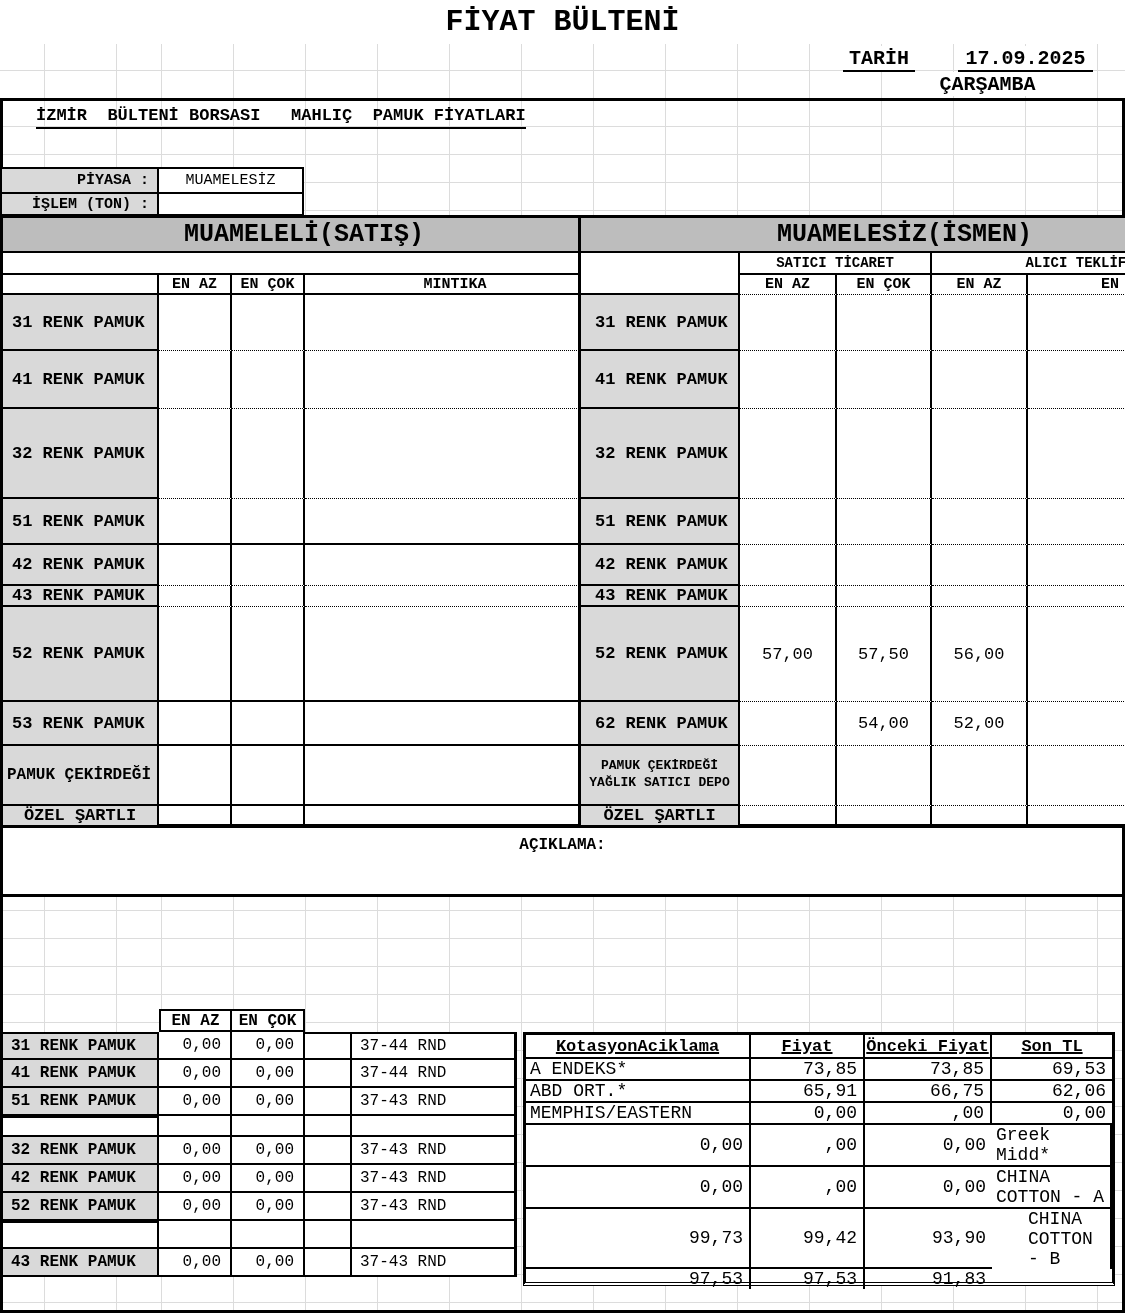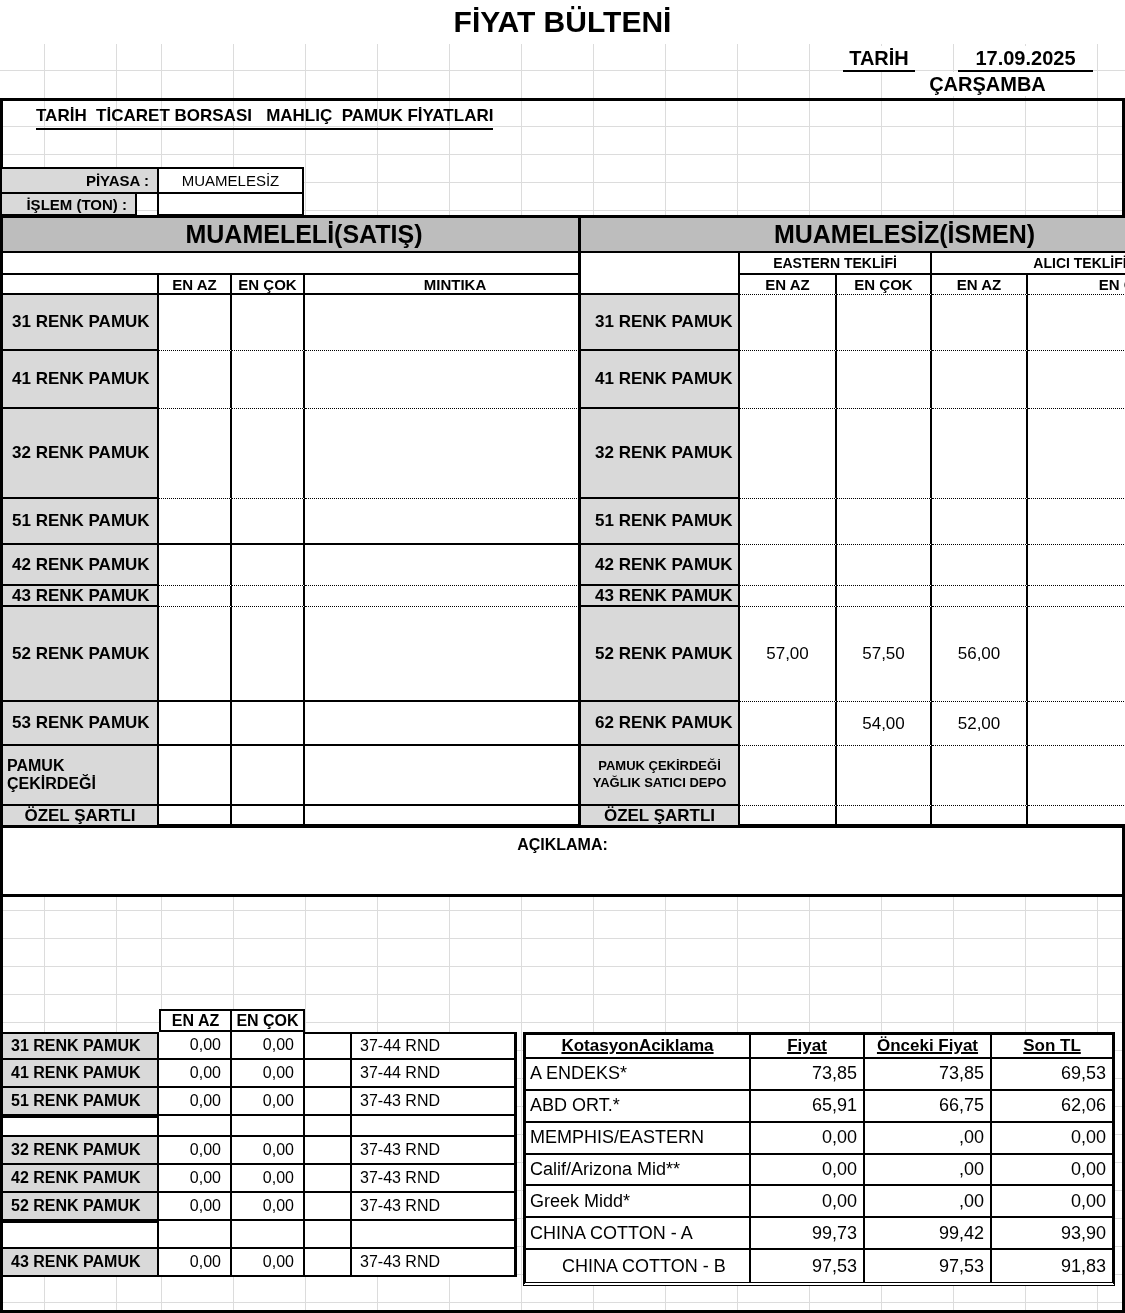--- a/index.html
+++ b/index.html
@@ -1,17 +1,17 @@
 <!DOCTYPE html>
 <html><head>
 <meta charset="utf-8">
 <style>
   html,body{margin:0;padding:0;background:#fff;}
   .sheet{position:relative;width:1125px;height:1313px;background:#fff;
-    font-family:Liberation Sans, sans-serif;color:#000;overflow:hidden;
+    font-family:Liberation Mono, monospace;color:#000;overflow:hidden;
     background-image:
       repeating-linear-gradient(to bottom,#dcdcdc 0 1px,transparent 1px 28px),
       repeating-linear-gradient(to right,#dcdcdc 0 1px,transparent 1px 72px);
     background-position:0 42px,161px 0;}
   .abs{position:absolute;box-sizing:border-box;}
   .titlebar{left:0;top:0;width:1125px;height:44px;background:#fff;display:flex;align-items:center;justify-content:center;font-size:30px;font-weight:700;}
   .ulcell{background:#fff;border-bottom:2px solid #000;font-size:20px;font-weight:700;display:flex;align-items:center;justify-content:center;}
   .weekday{left:900px;top:72px;width:175px;height:24px;background:#fff;display:flex;align-items:center;justify-content:center;font-size:20px;font-weight:700;}
   .outerbox{left:0;top:98px;width:1125px;height:1215px;border:3px solid #000;}
   .izmirhead{left:36px;top:106px;font-size:17px;font-weight:700;border-bottom:2px solid #000;padding-bottom:2px;white-space:pre;}
@@ -64,24 +64,24 @@
 
 <div class="sheet">
 
   <div class="abs titlebar">FİYAT BÜLTENİ</div>
   <div class="abs ulcell" style="left:843px;top:46px;width:72px;height:26px;">TARİH</div>
   <div class="abs ulcell" style="left:958px;top:46px;width:135px;height:26px;">17.09.2025</div>
   <div class="abs weekday">ÇARŞAMBA</div>
 
   <div class="abs outerbox"></div>
 
-  <div class="abs izmirhead">TARİH  TİCARET BORSASI   MAHLIÇ  PAMUK FİYATLARI</div>
+  <div class="abs izmirhead">İZMİR  BÜLTENİ BORSASI   MAHLIÇ  PAMUK FİYATLARI</div>
   <div class="abs fieldlab" style="left:0;top:167px;width:159px;height:27px;">PİYASA :</div>
   <div class="abs fieldval" style="left:157px;top:167px;width:147px;height:27px;">MUAMELESİZ</div>
-  <div class="abs fieldlab" style="left:0;top:192px;width:137px;height:24px;">İŞLEM (TON) :</div>
+  <div class="abs fieldlab" style="left:0;top:192px;width:159px;height:24px;">İŞLEM (TON) :</div>
   <div class="abs fieldval" style="left:157px;top:192px;width:147px;height:24px;"></div>
 
   <div class="abs tbl tblL">
     <div class="band">MUAMELELİ(SATIŞ)</div>
     <div class="gaprow"></div>
     <div class="c rb bs"></div>
     <div class="c rb bs hc">EN AZ</div>
     <div class="c rb bs hc">EN ÇOK</div>
     <div class="c bs hc">MINTIKA</div>
 
@@ -132,21 +132,21 @@
 
     <div class="c lab labC" style="border-bottom:none;">ÖZEL ŞARTLI</div>
     <div class="c rb val"></div>
     <div class="c rb val"></div>
     <div class="c val"></div>
   </div>
 
   <div class="abs tbl tblR">
     <div class="band">MUAMELESİZ(İSMEN)</div>
     <div class="c rb"></div>
-    <div class="c ghdr rb" style="grid-column:2/4;">EASTERN TEKLİFİ</div>
+    <div class="c ghdr rb" style="grid-column:2/4;">SATICI TİCARET</div>
     <div class="c ghdr" style="grid-column:4/6;">ALICI TEKLİFİ</div>
     <div class="c rb bs"></div>
     <div class="c rb bd hc">EN AZ</div>
     <div class="c rb bd hc">EN ÇOK</div>
     <div class="c rb bd hc">EN AZ</div>
     <div class="c bd hc">EN ÇOK</div>
 
     <div class="c lab" style="padding-left:14px;">31 RENK PAMUK</div>
     <div class="c rb bd val"></div>
     <div class="c rb bd val"></div>
@@ -306,21 +306,20 @@
     <div class="kn">ABD ORT.*</div>
     <div class="kv">65,91</div>
     <div class="kv">66,75</div>
     <div class="kv kr0">62,06</div>
 
     <div class="kn">MEMPHIS/EASTERN</div>
     <div class="kv">0,00</div>
     <div class="kv">,00</div>
     <div class="kv kr0">0,00</div>
 
-    <div class="kn">Calif/Arizona Mid**</div>
     <div class="kv">0,00</div>
     <div class="kv">,00</div>
     <div class="kv kr0">0,00</div>
 
     <div class="kn">Greek Midd*</div>
     <div class="kv">0,00</div>
     <div class="kv">,00</div>
     <div class="kv kr0">0,00</div>
 
     <div class="kn">CHINA COTTON - A</div>

